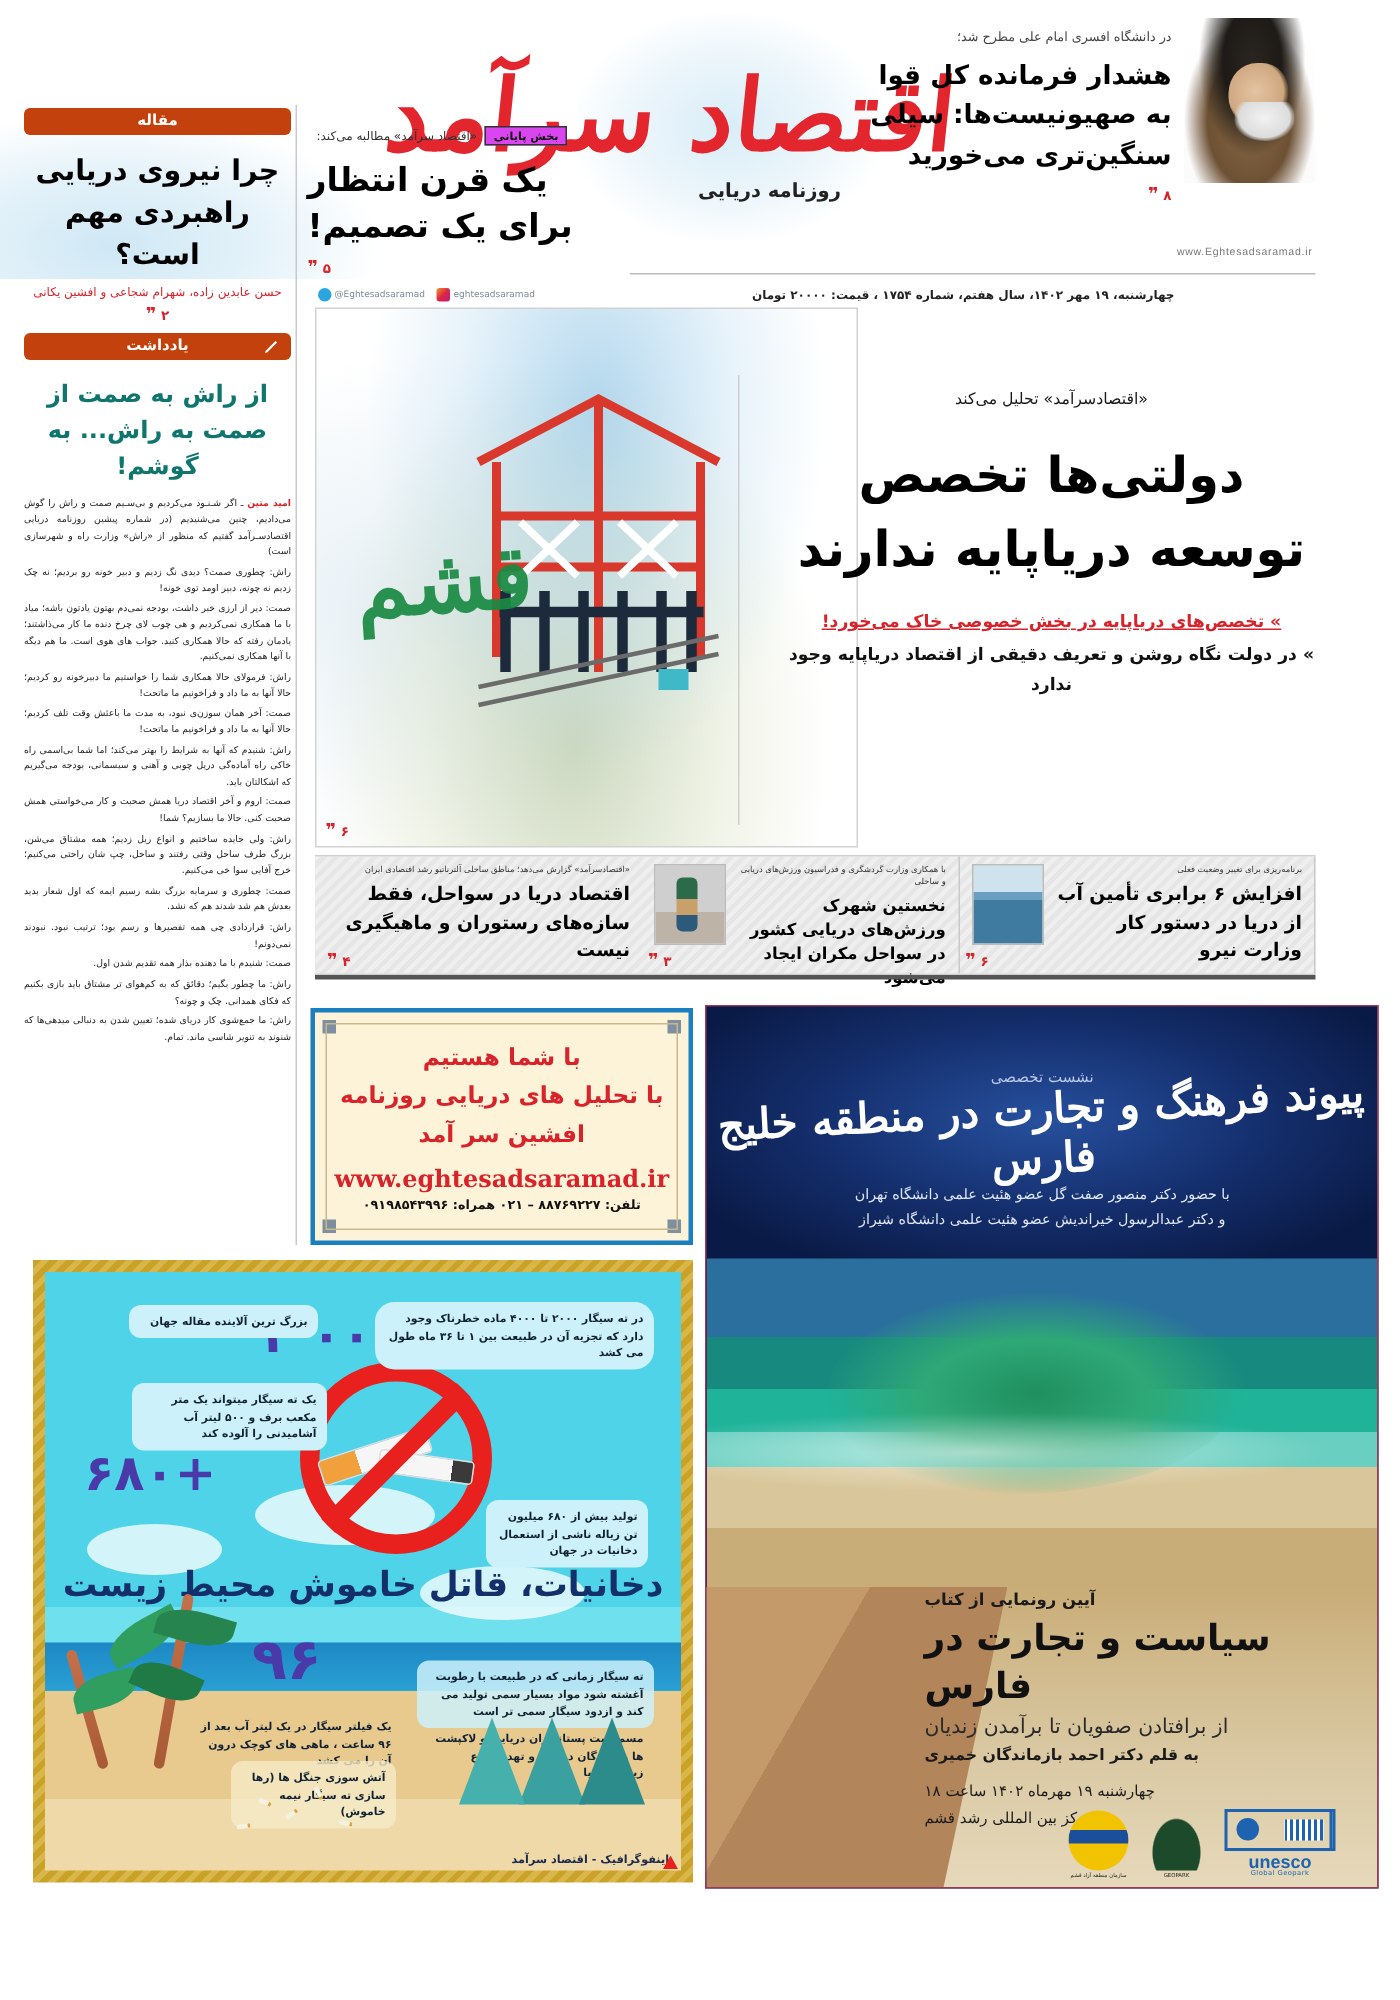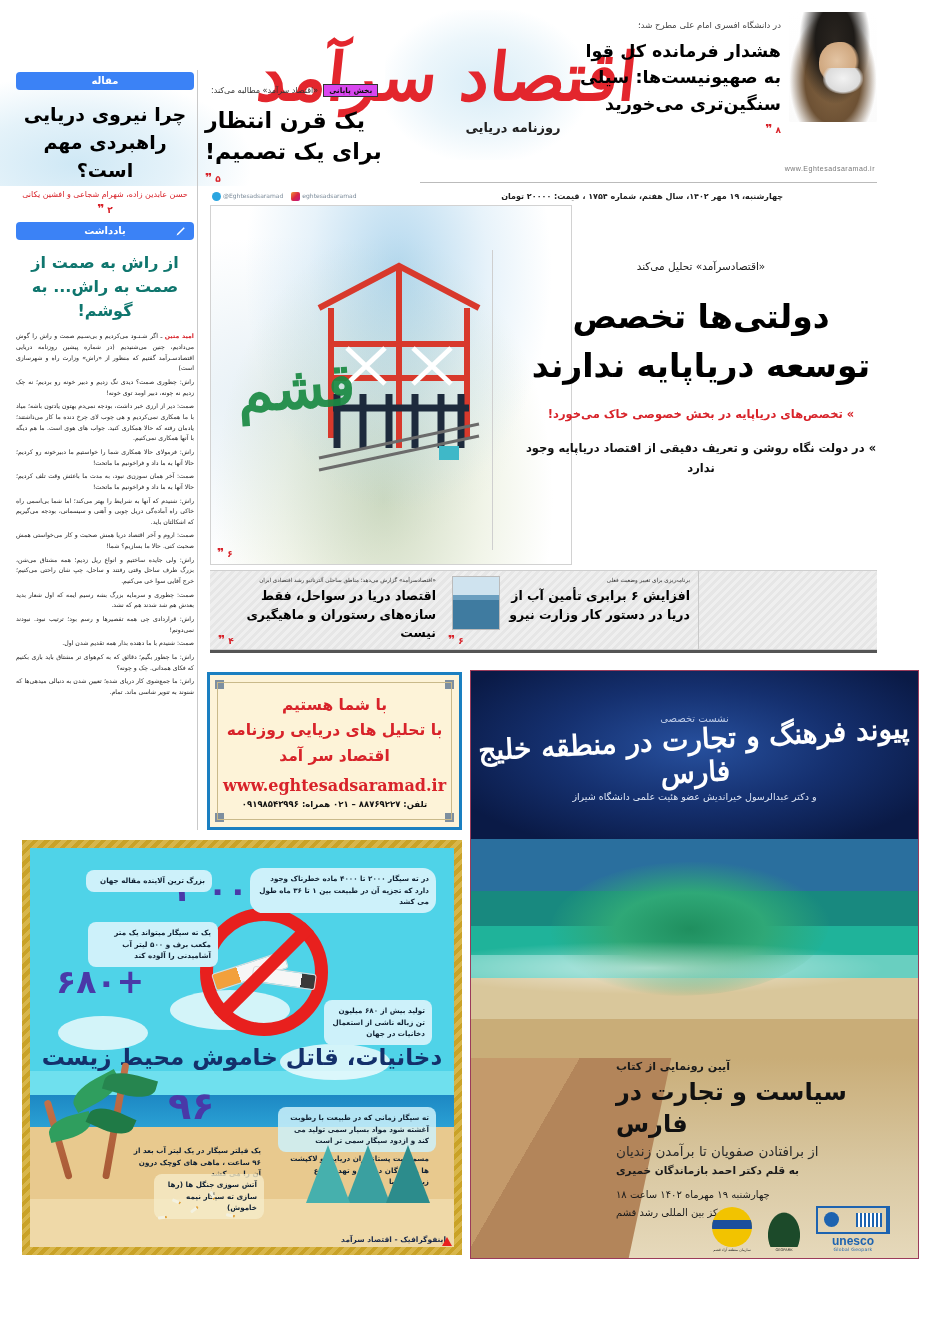--- a/index.html
+++ b/index.html
@@ -88,21 +88,21 @@
   .mh-rule {
     position: absolute; right: 56px; left: 420px; top: 182px;
     border-top: 1px solid #bbb;
   }
   
   .colL {
     position: absolute; left: 16px; top: 72px; width: 178px;
     text-align: right;
   }
   .tagbar {
-    background: #3b82f6; color: #fff; text-align: center;
+    background: #c2410c; color: #fff; text-align: center;
     font-size: 10px; font-weight: 700; padding: 3px 0 4px;
     border-radius: 4px; position: relative;
   }
   .tagbar.note { border-radius: 4px; }
   .pen-icon {
     position: absolute; right: 6px; top: 2px; width: 13px; height: 13px;
   }
   .colL-head {
     font-size: 19px; font-weight: 700; line-height: 1.48;
     margin: 10px 0 6px; color: #000; text-align: center;
@@ -179,21 +179,22 @@
   .mainstory {
     position: absolute; right: 56px; top: 258px; width: 352px; text-align: center;
   }
   .ms-kicker { font-size: 10.5px; color: #1a1a1a; line-height: 1.7; }
   .ms-head {
     font-size: 33px; font-weight: 700; line-height: 1.5; color: #000;
     margin: 16px 0 14px;
   }
   .ms-bullet-red {
     font-size: 11.5px; font-weight: 700; color: #d8232a; line-height: 1.7;
-    margin-bottom: 15px;
+    margin-bottom: 3px;
+    text-decoration: underline;
   }
   .ms-bullet {
     font-size: 11.5px; font-weight: 700; color: #111; line-height: 1.72;
   }
   .ms-vrule {
     position: absolute; right: 440px; top: 250px; height: 300px;
     border-left: 1px solid #cfcfcf;
   }
   
   .briefs {
@@ -525,20 +526,33 @@
       <div class="brief-text">
         <div class="brief-kicker">«اقتصادسرآمد» گزارش می‌دهد؛ مناطق ساحلی آلترناتیو رشد اقتصادی ایران</div>
         <div class="brief-head">اقتصاد دریا در سواحل، فقط سازه‌های رستوران و ماهیگیری نیست</div>
       </div>
       <div class="brief-pg pagenum">
         <span>۴</span>
         <span class="quote">❞</span>
       </div>
     </div>
 
+    <div class="brief" style="width:210px;">
+      <div class="brief-thumb thumb-surf">
+        <div class="surfer"></div>
+      </div>
+      <div class="brief-text">
+        <div class="brief-kicker">با همکاری وزارت گردشگری و فدراسیون ورزش‌های دریایی و ساحلی</div>
+        <div class="brief-head" style="font-size:11px;">نخستین شهرک ورزش‌های دریایی کشور در سواحل مکران ایجاد می‌شود</div>
+      </div>
+      <div class="brief-pg pagenum" style="left:4px;right:auto;">
+        <span>۳</span>
+        <span class="quote">❞</span>
+      </div>
+    </div>
 
     <div class="brief" style="width:238px;">
       <div class="brief-thumb thumb-sea"></div>
       <div class="brief-text">
         <div class="brief-kicker">برنامه‌ریزی برای تغییر وضعیت فعلی</div>
         <div class="brief-head">افزایش ۶ برابری تأمین آب از دریا در دستور کار وزارت نیرو</div>
       </div>
       <div class="brief-pg pagenum" style="left:4px;right:auto;">
         <span>۶</span>
         <span class="quote">❞</span>
@@ -548,31 +562,32 @@
   <div class="briefs-bottom"></div>
 
   <div class="adbox">
     <div class="ad-sq tl"></div>
     <div class="ad-sq tr"></div>
     <div class="ad-sq bl"></div>
     <div class="ad-sq br"></div>
     <div class="ad-inner">
       <div class="ad-line">با شما هستیم</div>
       <div class="ad-line">با تحلیل های دریایی روزنامه</div>
-      <div class="ad-line">اقتصاد سر آمد</div>
+      <div class="ad-line">افشین سر آمد</div>
       <div class="ad-url">www.eghtesadsaramad.ir</div>
       <div class="ad-phone">تلفن: ۸۸۷۶۹۲۲۷ – ۰۲۱    همراه: ۰۹۱۹۸۵۴۳۹۹۶</div>
     </div>
   </div>
 
   <div class="poster">
     <div class="poster-top">
       <div class="poster-ttl-small">نشست تخصصی</div>
       <div class="poster-ttl">پیوند فرهنگ و تجارت در منطقه خلیج فارس</div>
       <div class="poster-speakers">
+        <div>با حضور دکتر منصور صفت گل عضو هئیت علمی دانشگاه تهران</div>
         <div>و دکتر عبدالرسول خیراندیش عضو هئیت علمی دانشگاه شیراز</div>
       </div>
     </div>
 
     <div class="poster-img">
       <div class="pimg-green"></div>
       <div class="pimg-wave"></div>
     </div>
 
     <div class="poster-bottom">

